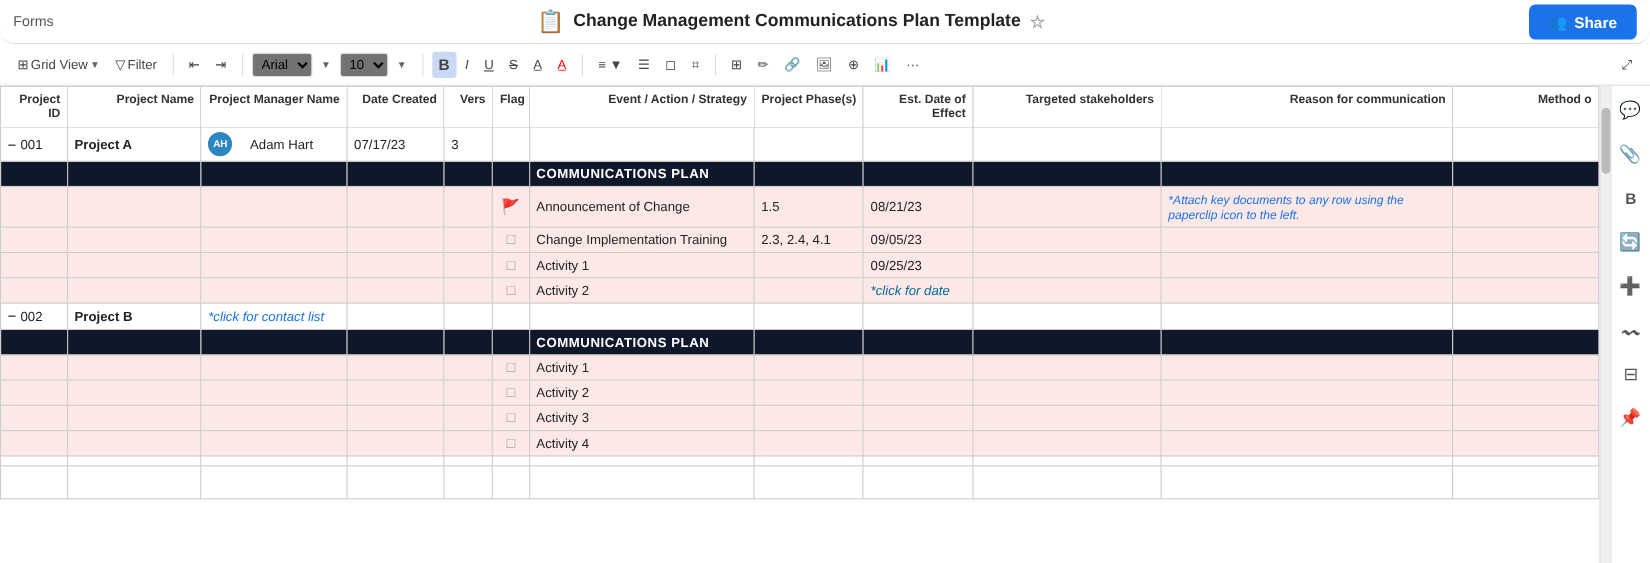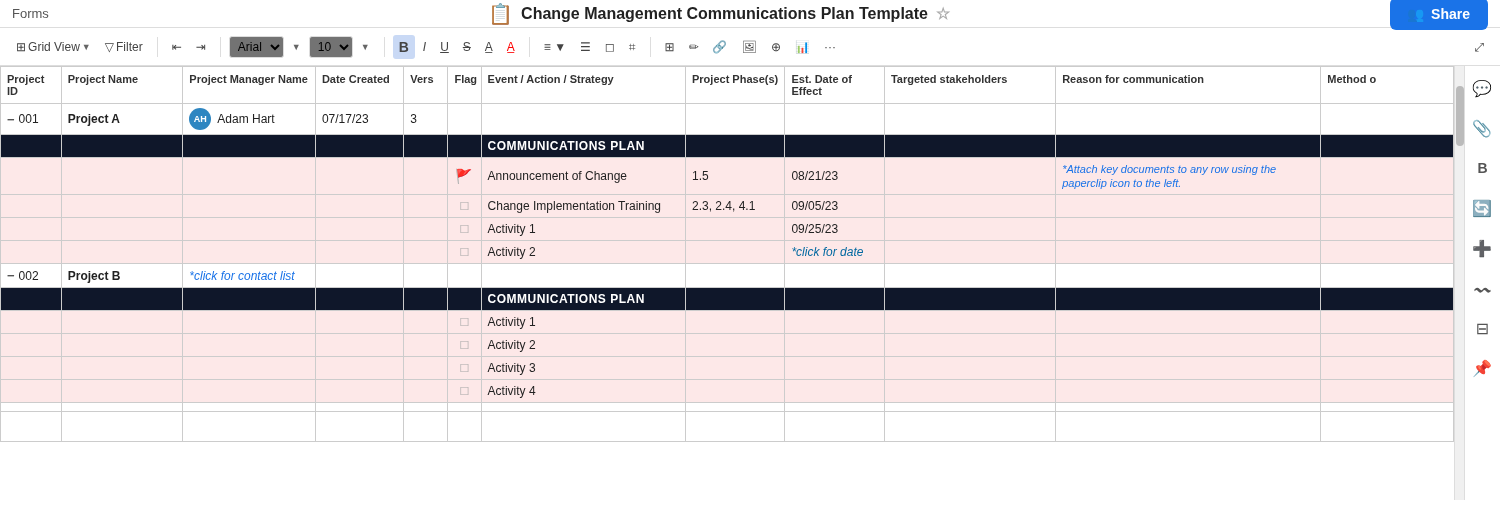--- a/index.html
+++ b/index.html
@@ -1,22 +1,23 @@
 <!DOCTYPE html>
 <html><head>
   <meta charset="utf-8">
   <style>
     * { box-sizing: border-box; margin: 0; padding: 0; }
     body { font-family: Arial, sans-serif; font-size: 12px; background: #fff; overflow: hidden; }
 
     
     .topbar {
       display: flex; align-items: center; justify-content: space-between;
-      padding: 0 12px; height: 28px; border-bottom: 1px solid #ddd;
+      padding: 0 12px; height: 40px; border-bottom: 1px solid #ddd;
       background: #fff;
+      border-radius: 13px;
     }
     .topbar-left { display: flex; align-items: center; gap: 8px; color: #555; font-size: 13px; }
     .topbar-center { display: flex; align-items: center; gap: 8px; font-size: 16px; font-weight: 600; color: #222; }
     .topbar-center .doc-icon { font-size: 20px; }
     .topbar-right .share-btn {
       background: #1a73e8; color: #fff; border: none; border-radius: 6px;
       padding: 8px 18px; font-size: 14px; font-weight: 600; cursor: pointer;
       display: flex; align-items: center; gap: 6px;
     }
     .star-icon { color: #aaa; font-size: 16px; cursor: pointer; }
@@ -69,21 +70,21 @@
     .col-method { width: 120px; }
 
     thead th {
       background: #fff;
       border: 1px solid #ccc;
       padding: 6px 6px;
       font-size: 11px;
       font-weight: 600;
       color: #333;
       vertical-align: top;
-      text-align: left;
+      text-align: right;
       white-space: normal;
       position: sticky; top: 0; z-index: 10;
     }
 
     tbody td {
       border: 1px solid #ccc;
       padding: 4px 6px;
       font-size: 12px;
       color: #222;
       vertical-align: middle;
@@ -103,21 +104,21 @@
 
     .flag-cell { text-align: center; }
     .red-flag { color: red; font-size: 14px; }
 
     .checkbox-icon { color: #aaa; font-size: 11px; }
 
     .link-blue { color: #1a73e8; cursor: pointer; font-style: italic; }
     .link-red { color: #0369a1; cursor: pointer; font-style: italic; }
 
     .manager-avatar {
-      display: inline-flex; align-items: center; gap: 6px;
+      display: inline-flex; align-items: center; gap: 16px;
     }
     .avatar-circle {
       width: 22px; height: 22px; border-radius: 50%;
       background: #2e86c1; color: #fff; font-size: 9px; font-weight: 700;
       display: inline-flex; align-items: center; justify-content: center;
       flex-shrink: 0;
     }
 
     .project-id-cell {
       display: flex; align-items: center; gap: 4px;

